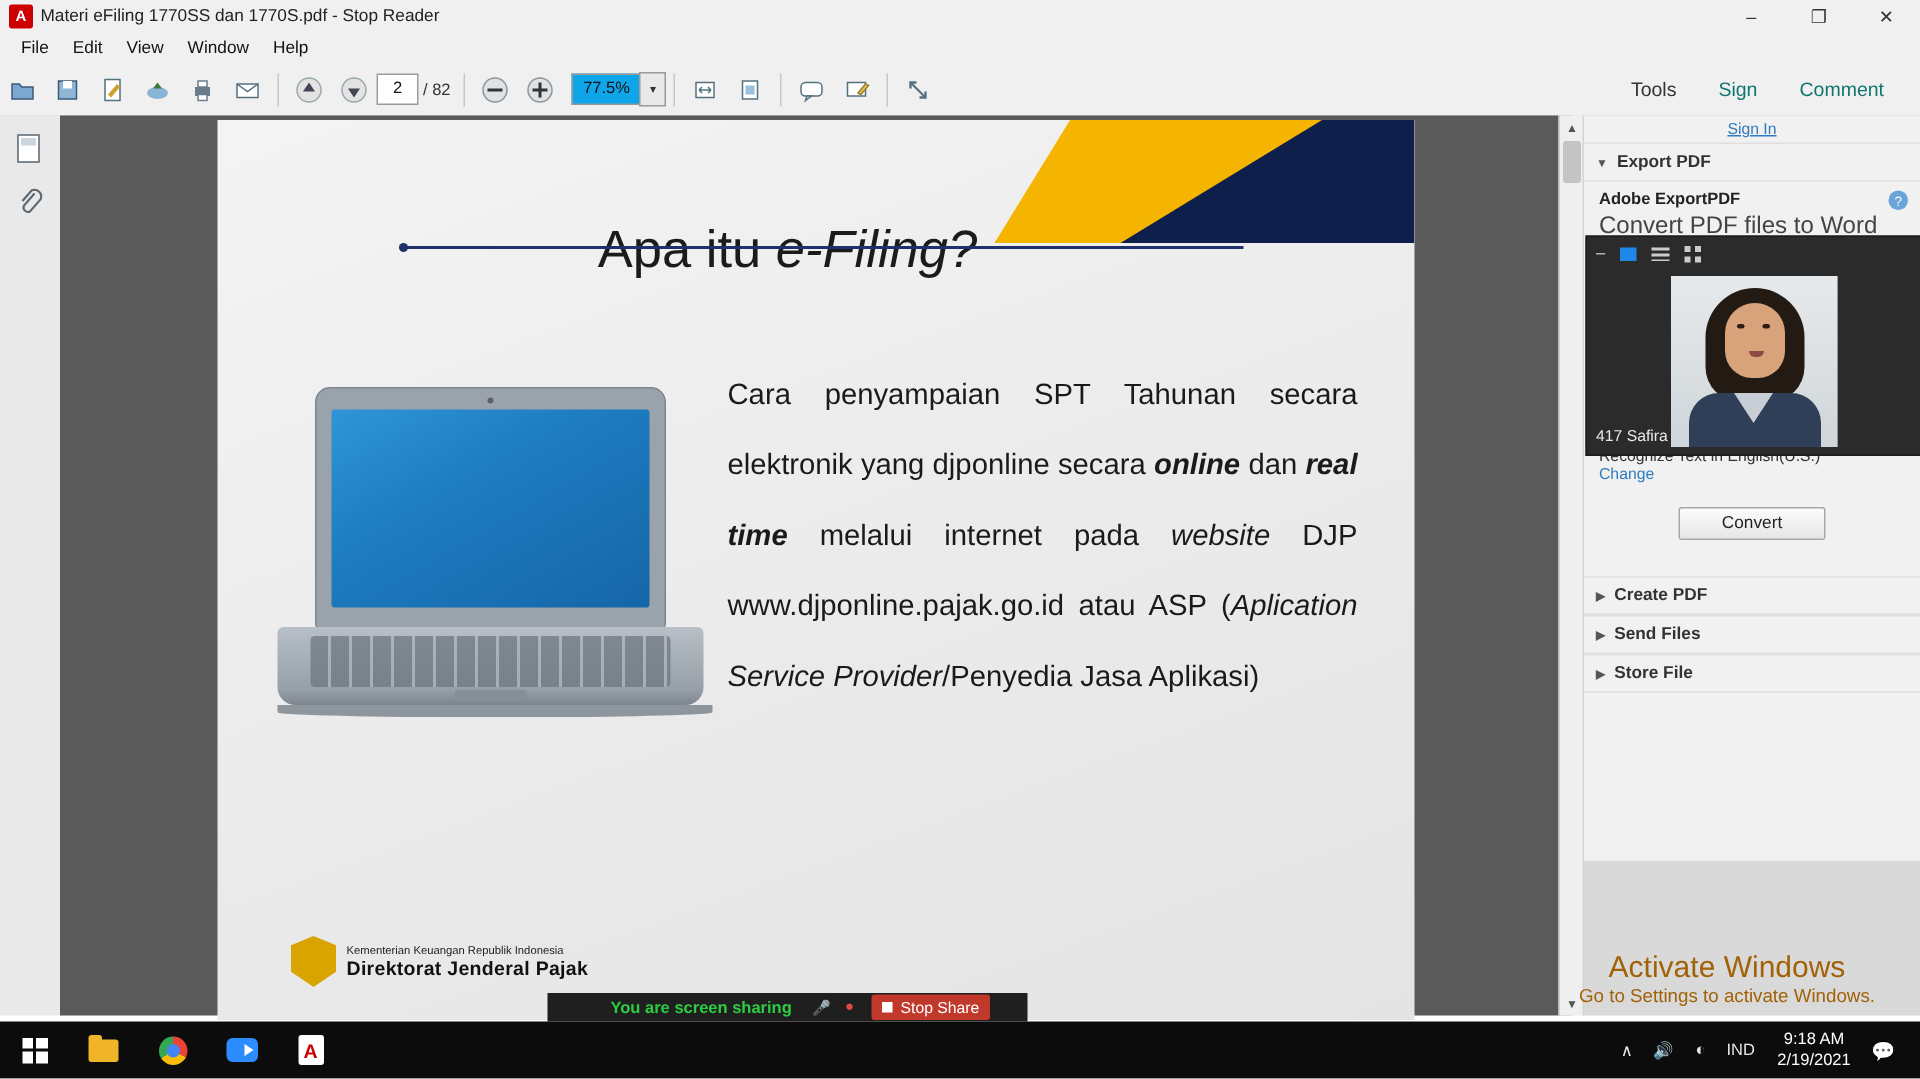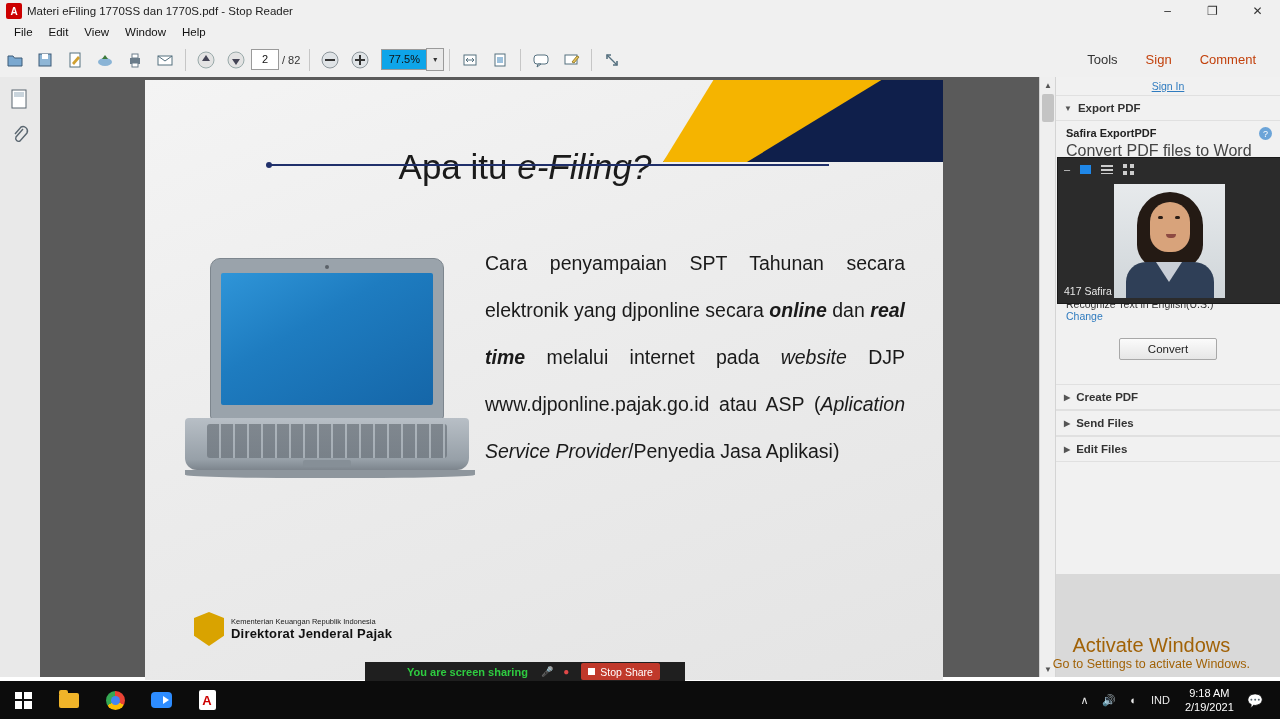--- a/index.html
+++ b/index.html
@@ -61,21 +61,21 @@
   .zoom-field {
     width: 44px; height: 19px; border: 1px solid #9a9a9a; border-right: none; background: #0ea5e9;
     font-size: 11px; text-align: center; color: #111; line-height: 19px;
   }
   .zoom-caret {
     width: 16px; height: 21px; border: 1px solid #9a9a9a; background: #e9e9e9;
     display: flex; align-items: center; justify-content: center; font-size: 8px; color: #333;
   }
   .tb-right { margin-left: auto; display: flex; align-items: center; padding-right: 10px; }
   .tb-right .tr-item { font-size: 13px; color: #333; padding: 0 14px; }
-  .tb-right .tr-item.blue { color: #c2410c; }
+  .tb-right .tr-item.blue { color: #0f766e; }
 
   
   .leftrail {
     position: absolute; top: 77px; left: 0; width: 40px; height: 600px;
     background: #e9e9e9; border-right: 1px solid #cfcfcf;
   }
   .rail-icon {
     width: 30px; height: 28px; margin: 8px auto 0 auto;
     display: flex; align-items: center; justify-content: center;
     color: #5a6670;
@@ -145,21 +145,21 @@
   }
   .lap-pad {
     position: absolute; left: 118px; top: 202px; width: 48px; height: 7px;
     background: #868f97; border-radius: 2px;
   }
   .lap-foot {
     position: absolute; left: 0; top: 212px; width: 290px; height: 8px;
     background: #8e969d; border-radius: 0 0 40% 40%;
   }
 
-  .logo-block { position: absolute; left: 25px; bottom: 34px; display: flex; align-items: center; padding-left: 24px; }
+  .logo-block { position: absolute; left: 25px; bottom: 22px; display: flex; align-items: center; padding-left: 24px; }
   .logo-mark {
     width: 30px; height: 34px; background: #d9a300; margin-right: 7px;
     clip-path: polygon(50% 0, 100% 18%, 100% 70%, 50% 100%, 0 70%, 0 18%);
   }
   .logo-l1 { font-size: 7.5px; color: #222; }
   .logo-l2 { font-size: 13px; font-weight: bold; color: #111; letter-spacing: .2px; }
 
   
   .doc-scroll {
     position: absolute; top: 77px; right: 224px; width: 16px; height: 600px;
@@ -490,40 +490,40 @@
       <a href="#">Sign In</a>
     </div>
 
     <div class="rp-section">
       <span class="caret">▼</span>
       <span>Export PDF</span>
     </div>
 
     <div class="rp-body">
       <div class="rp-help">?</div>
-      <div class="rp-title">Safira ExportPDF</div>
+      <div class="rp-title">Adobe ExportPDF</div>
       <div class="rp-sub">Convert PDF files to Word or Excel</div>
       <div style="height:120px"></div>
       <div class="rp-label">Recognize Text in English(U.S.)</div>
       <div class="rp-link">Change</div>
       <button class="convert-btn">Convert</button>
       <div class="rp-spacer"></div>
     </div>
 
     <div class="rp-section">
       <span class="caret">▶</span>
       <span>Create PDF</span>
     </div>
     <div class="rp-section">
       <span class="caret">▶</span>
       <span>Send Files</span>
     </div>
     <div class="rp-section">
       <span class="caret">▶</span>
-      <span>Edit Files</span>
+      <span>Store File</span>
     </div>
     <div class="rp-grey"></div>
   </div>
 
   <div class="watermark">
     <div class="wm1">Activate Windows</div>
     <div class="wm2">Go to Settings to activate Windows.</div>
   </div>
 
   <div class="videowin">

